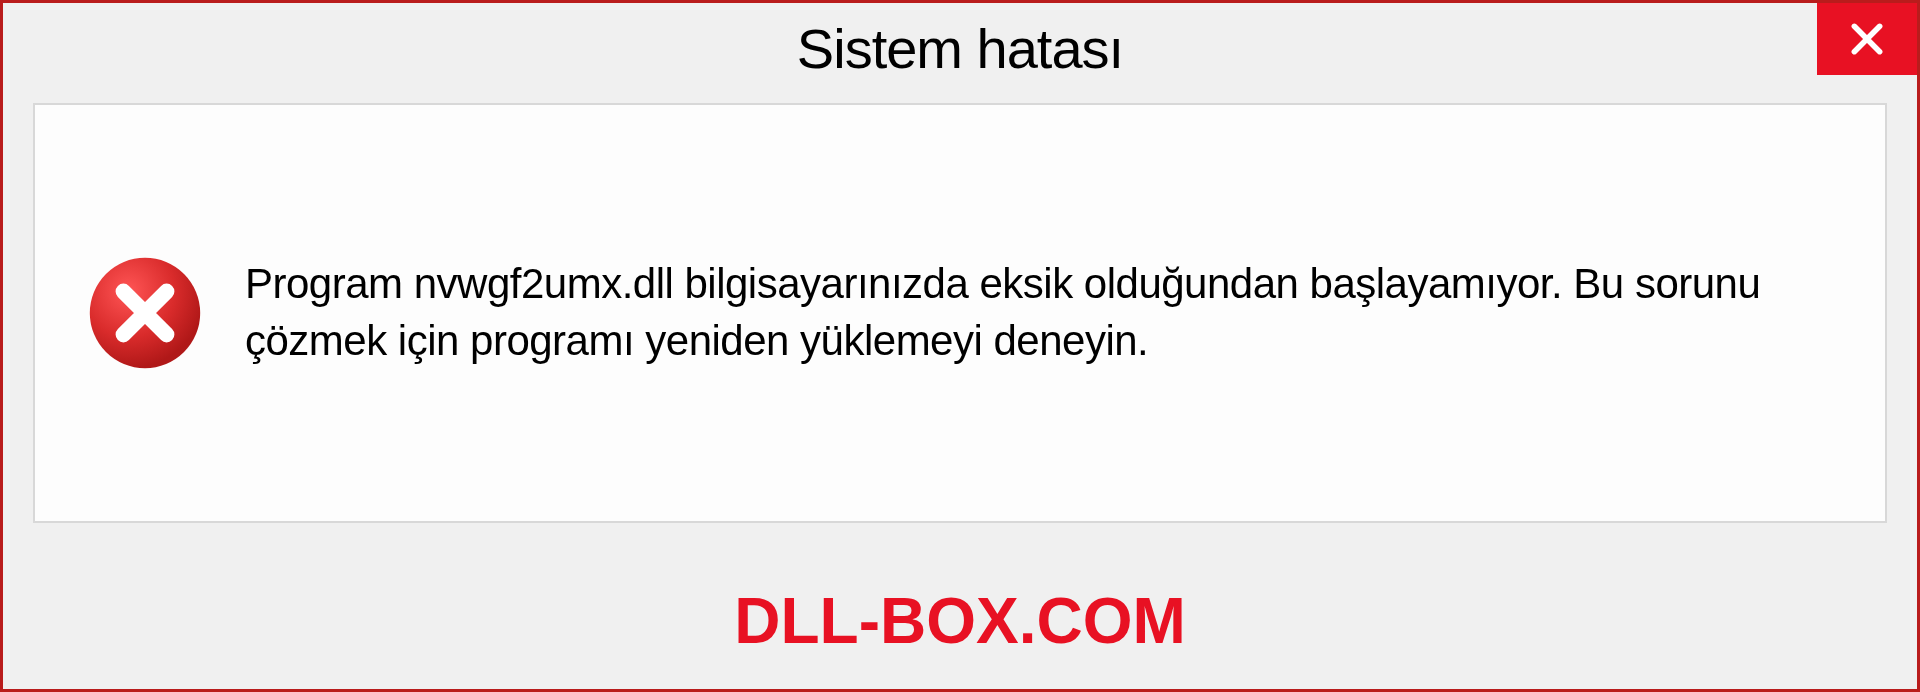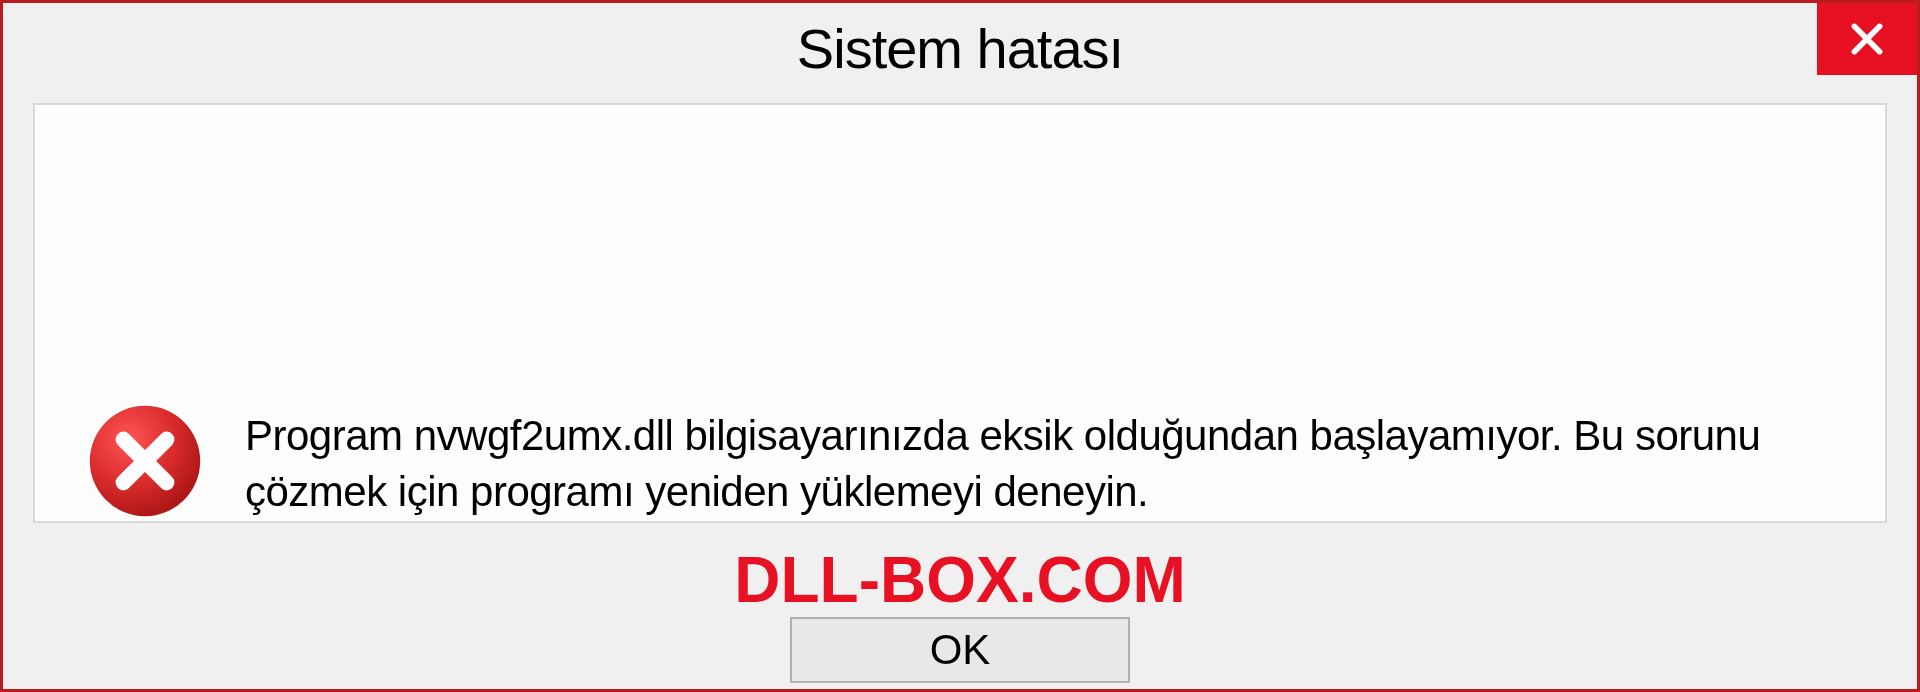--- a/index.html
+++ b/index.html
@@ -54,26 +54,26 @@
       justify-content: center;
       cursor: pointer;
     }
     
     .close-button svg {
       width: 38px;
       height: 38px;
     }
     
     .content-panel {
-      margin: 10px 30px 20px 30px;
+      margin: 10px 30px 28px 30px;
       background: #fdfdfd;
       border: 2px solid #d8d8d8;
       height: 420px;
       display: flex;
-      align-items: flex-end;
+      align-items: center;
       padding: 0 50px;
     }
     
     .error-icon {
       width: 120px;
       height: 120px;
       flex-shrink: 0;
       margin-right: 40px;
     }
     
@@ -147,16 +147,15 @@
         </defs>
         <circle cx="50" cy="50" r="46" fill="url(#errGrad)"></circle>
         <path d="M32 32 L68 68 M68 32 L32 68" stroke="#ffffff" stroke-width="13" stroke-linecap="round" fill="none"></path>
       </svg>
     </div>
     <div class="error-message">Program nvwgf2umx.dll bilgisayarınızda eksik olduğundan başlayamıyor. Bu sorunu çözmek için programı yeniden yüklemeyi deneyin.</div>
   </div>
 
   <div class="footer">
     <div class="watermark">DLL-BOX.COM</div>
-    <button class="ok-button">OK</button>
   </div>
 
 </div>
 
 </body></html>

